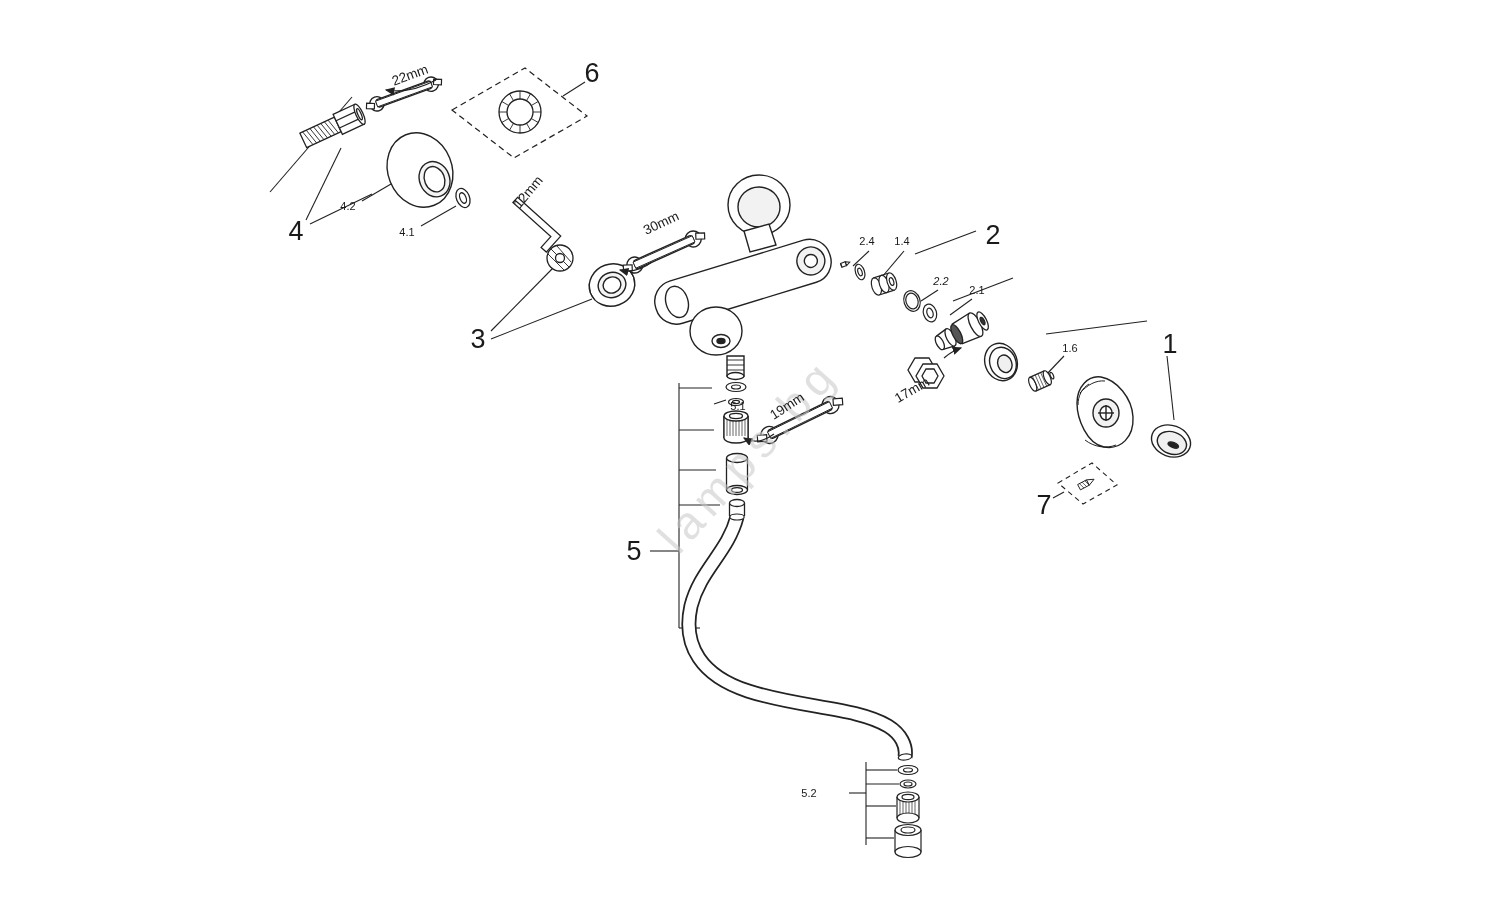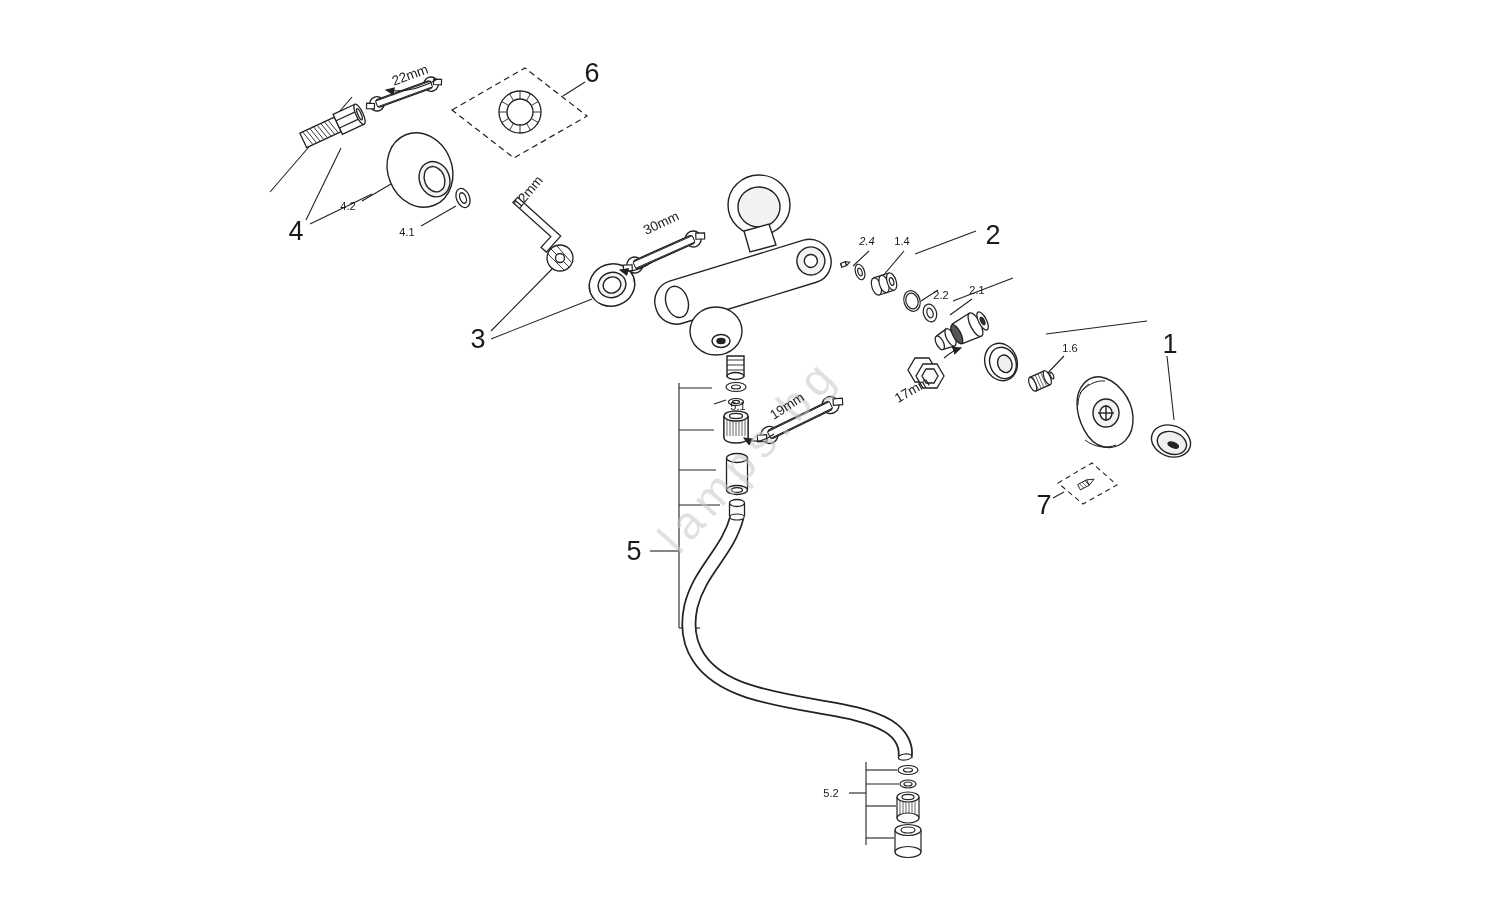--- a/index.html
+++ b/index.html
@@ -318,39 +318,39 @@
   <div class="lbl mid" style="left:407px;top:232px;">4.1</div>
 
   <div class="lbl big" style="left:296px;top:231px;">4</div>
 
   <div class="lbl mm" style="left:528px;top:192px;transform:translate(-50%,-50%) rotate(-50deg);">12mm</div>
 
   <div class="lbl mm" style="left:661px;top:223px;transform:translate(-50%,-50%) rotate(-25deg);">30mm</div>
 
   <div class="lbl big" style="left:478px;top:339px;">3</div>
 
-  <div class="lbl mid" style="left:867px;top:241px;font-style:italic;">2.4</div>
+  <div class="lbl mid" style="left:867px;top:241px;">2.4</div>
 
   <div class="lbl mid" style="left:902px;top:241px;">1.4</div>
 
   <div class="lbl big" style="left:993px;top:235px;">2</div>
 
-  <div class="lbl mid" style="left:941px;top:295px;">2.2</div>
+  <div class="lbl mid" style="left:941px;top:281px;font-style:italic;">2.2</div>
 
   <div class="lbl mid" style="left:977px;top:290px;">2.1</div>
 
   <div class="lbl mid" style="left:1070px;top:348px;">1.6</div>
 
   <div class="lbl big" style="left:1170px;top:344px;">1</div>
 
   <div class="lbl mm" style="left:912px;top:390px;transform:translate(-50%,-50%) rotate(-30deg);">17mm</div>
 
   <div class="lbl mid" style="left:702px;top:406px;margin-left:36px;">5.1</div>
 
   <div class="lbl mm" style="left:787px;top:406px;transform:translate(-50%,-50%) rotate(-33deg);">19mm</div>
 
   <div class="lbl big" style="left:1044px;top:505px;">7</div>
 
   <div class="lbl big" style="left:634px;top:551px;">5</div>
 
-  <div class="lbl mid" style="left:831px;top:793px;text-align:center;">5.2</div>
+  <div class="lbl mid" style="left:809px;top:793px;text-align:center;">5.2</div>
 
 </div>
 
 </body></html>

